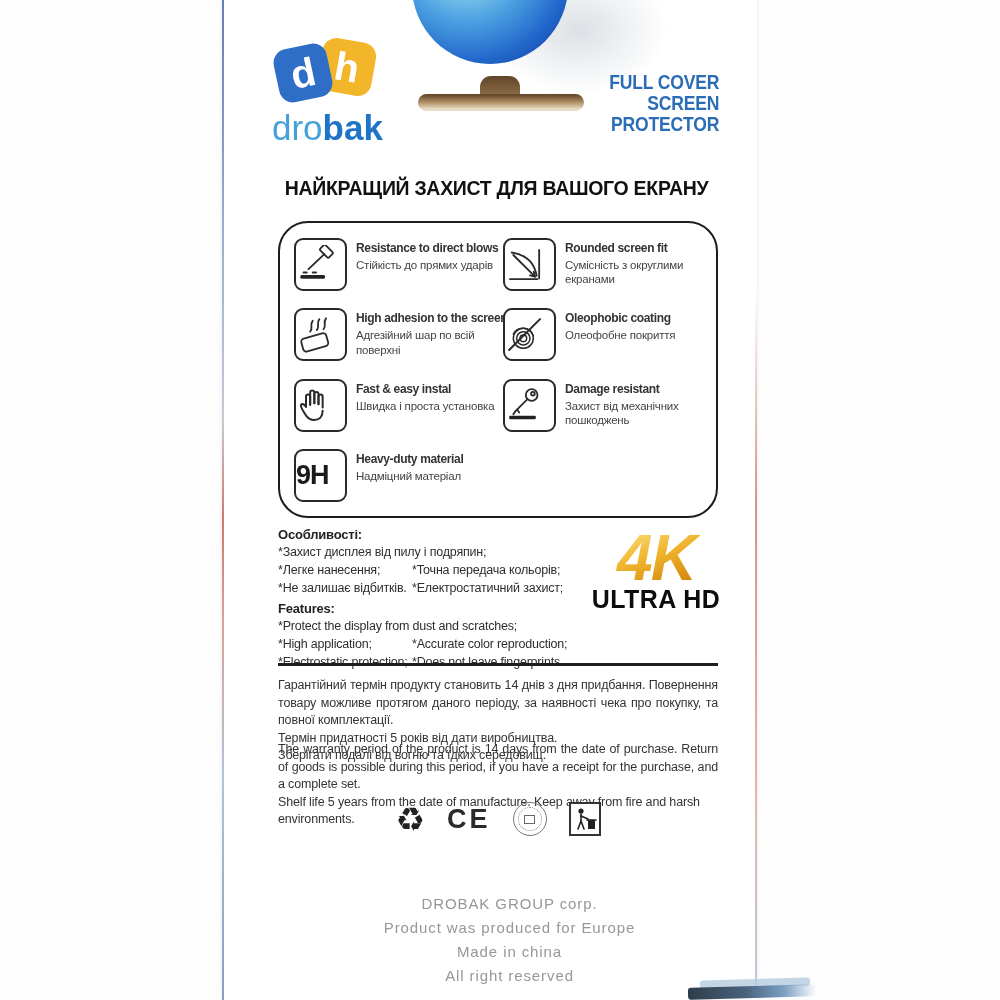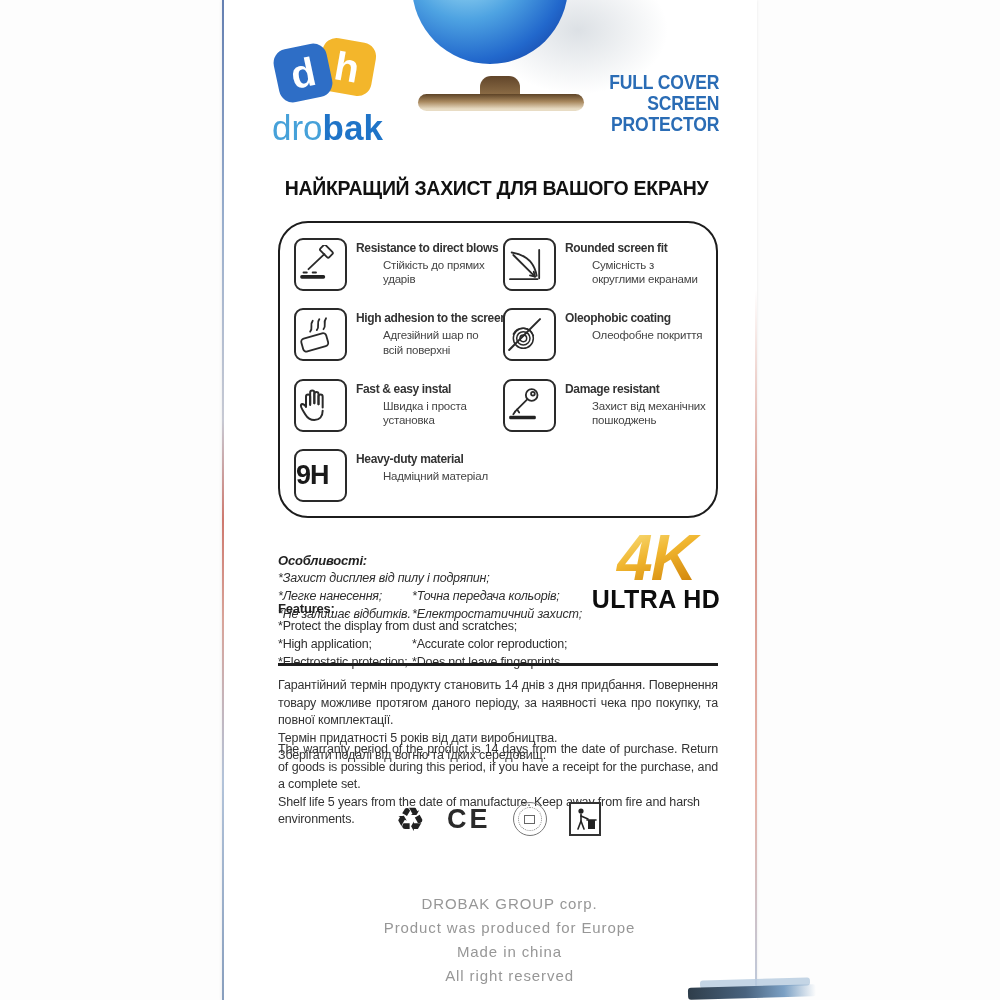--- a/index.html
+++ b/index.html
@@ -57,27 +57,27 @@
     border:2.5px solid #1c1c1c; border-radius:30px;
     display:grid; grid-template-columns:1fr 1fr; align-content:space-between; align-items:start;
     padding:15px 8px 14px 14px; column-gap:4px; row-gap:0;}
   .fi{ display:flex; gap:9px; align-items:flex-start; min-width:0;}
   .fi-icon{ flex:0 0 auto; width:53px; height:53px; border:2px solid #2a2a2a; border-radius:9px;
     display:flex; align-items:center; justify-content:flex-start; background:#fff;}
   .fi-icon svg{ display:block;}
   .fi-9h{ font-size:27px; font-weight:600; color:#1a1a1a; letter-spacing:-1px;}
   .fi-text{ min-width:0; padding-top:3px;}
   .fi-en{ font-size:12px; font-weight:700; color:#333; white-space:nowrap; letter-spacing:-.35px;}
-  .fi-uk{ font-size:11.5px; color:#444; line-height:1.25; margin-top:3px; letter-spacing:-.2px;margin-left:27px;}
+  .fi-uk{ font-size:11.5px; color:#444; line-height:1.25; margin-top:3px; letter-spacing:-.2px;}
 
   
   .speclist{ position:absolute; left:56px; width:330px; font-size:12.5px; color:#2e2e2e; line-height:1.42; letter-spacing:-.2px;}
   .speclist .ttl{ font-weight:700; font-size:13px; color:#222;}
   .speclist .row2{ display:grid; grid-template-columns:134px 1fr;}
-  .uk-list{ top:552px;font-style:italic;}
+  .uk-list{ top:526px;}
   .en-list{ top:600px;}
 
   .logo4k{ position:absolute; right:26px; top:530px; width:150px; text-align:center;}
   .logo4k .four-k{ font-size:64px; font-weight:800; font-style:italic; line-height:.9; letter-spacing:-2px;
     background:linear-gradient(160deg,#f9e58a 10%,#f0b52e 45%,#d88f12 75%,#b9720a 95%);
     -webkit-background-clip:text; background-clip:text; color:transparent;
     text-shadow:0 0 0 rgba(0,0,0,0);}
   .logo4k .ultra{ font-size:26px; font-weight:800; color:#0d0d0d; letter-spacing:.5px; margin-top:-4px;
     transform:scaleX(.96); transform-origin:center;}
 

